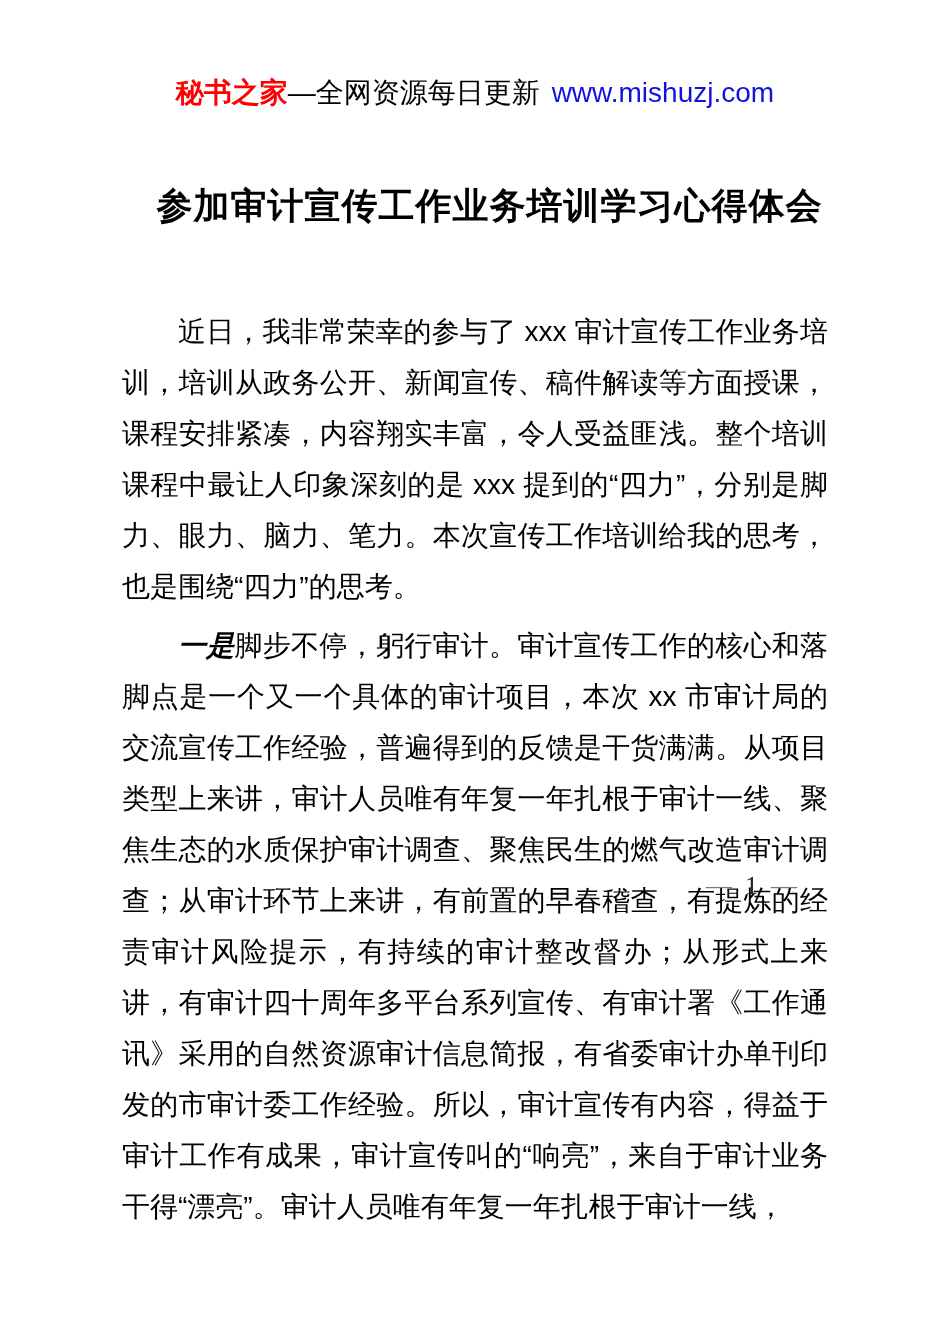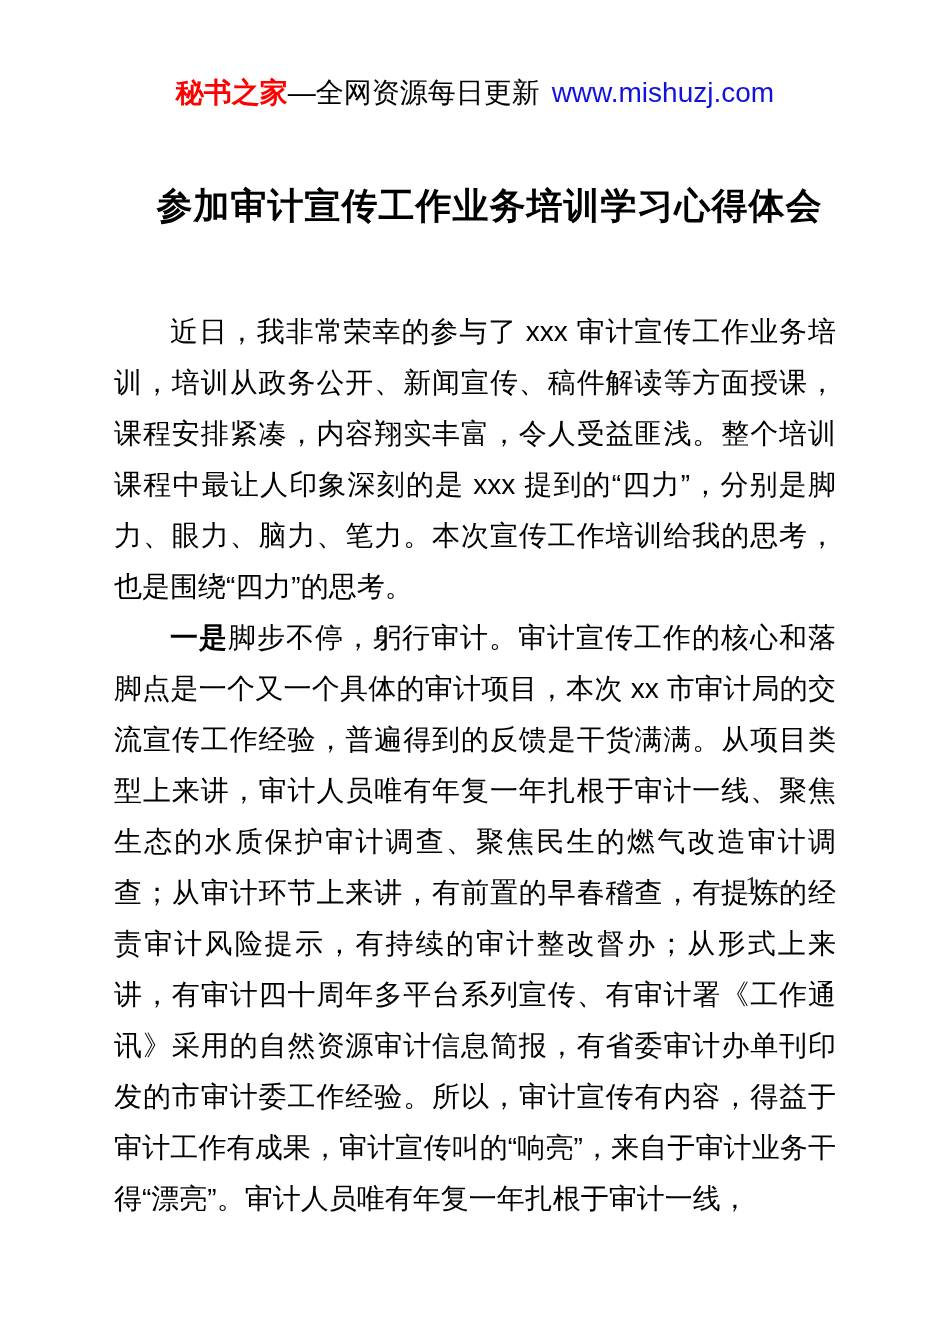--- a/index.html
+++ b/index.html
@@ -53,25 +53,26 @@
   
   .doc-body {
     margin: 78px auto 0 auto;
     width: 722px;
     font-size: 28px;
     line-height: 51px;
     text-align: justify;
     text-justify: inter-ideograph;
   }
   .doc-body p {
-    margin: 0;
+    margin: 8px;
     text-indent: 2em;
   }
   .doc-body .lead {
     font-weight: bold;
+    font-style: italic;
   }
   
   .page-footer {
     position: absolute;
     right: 153px;
     bottom: 86px;
     font-size: 26px;
     line-height: 30px;
     font-family: "Liberation Serif", serif;
     color: #222222;

